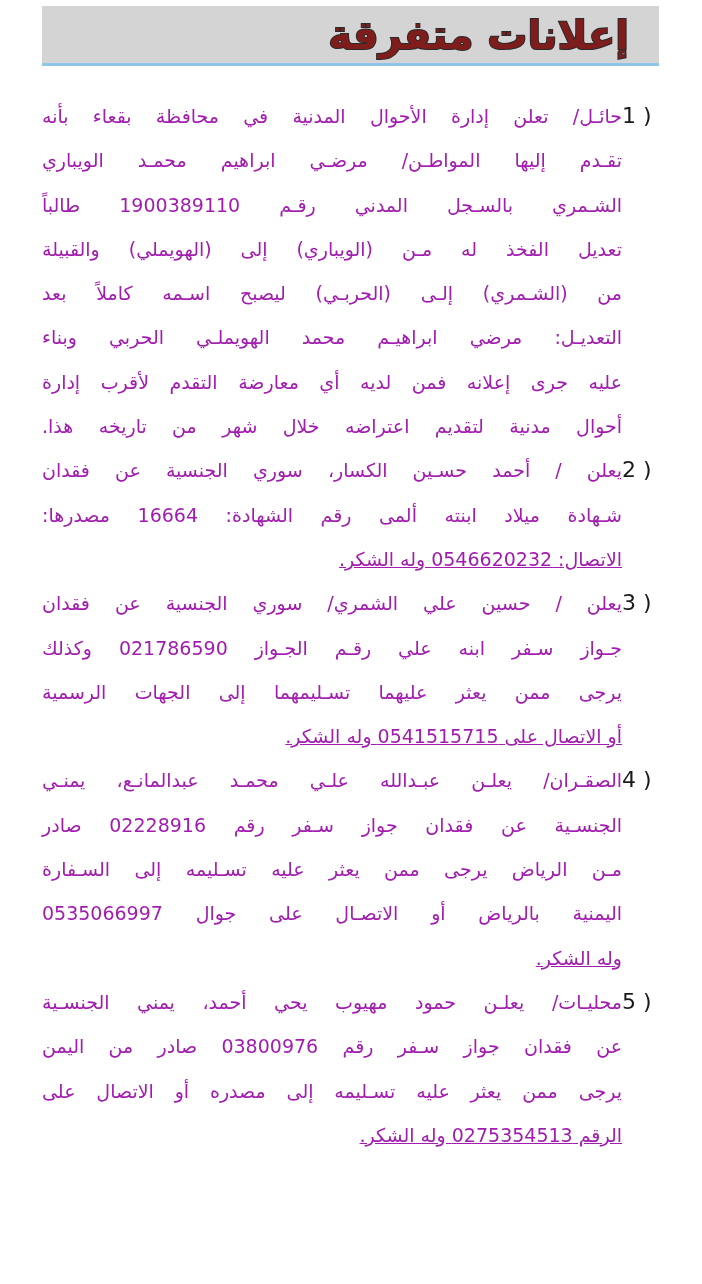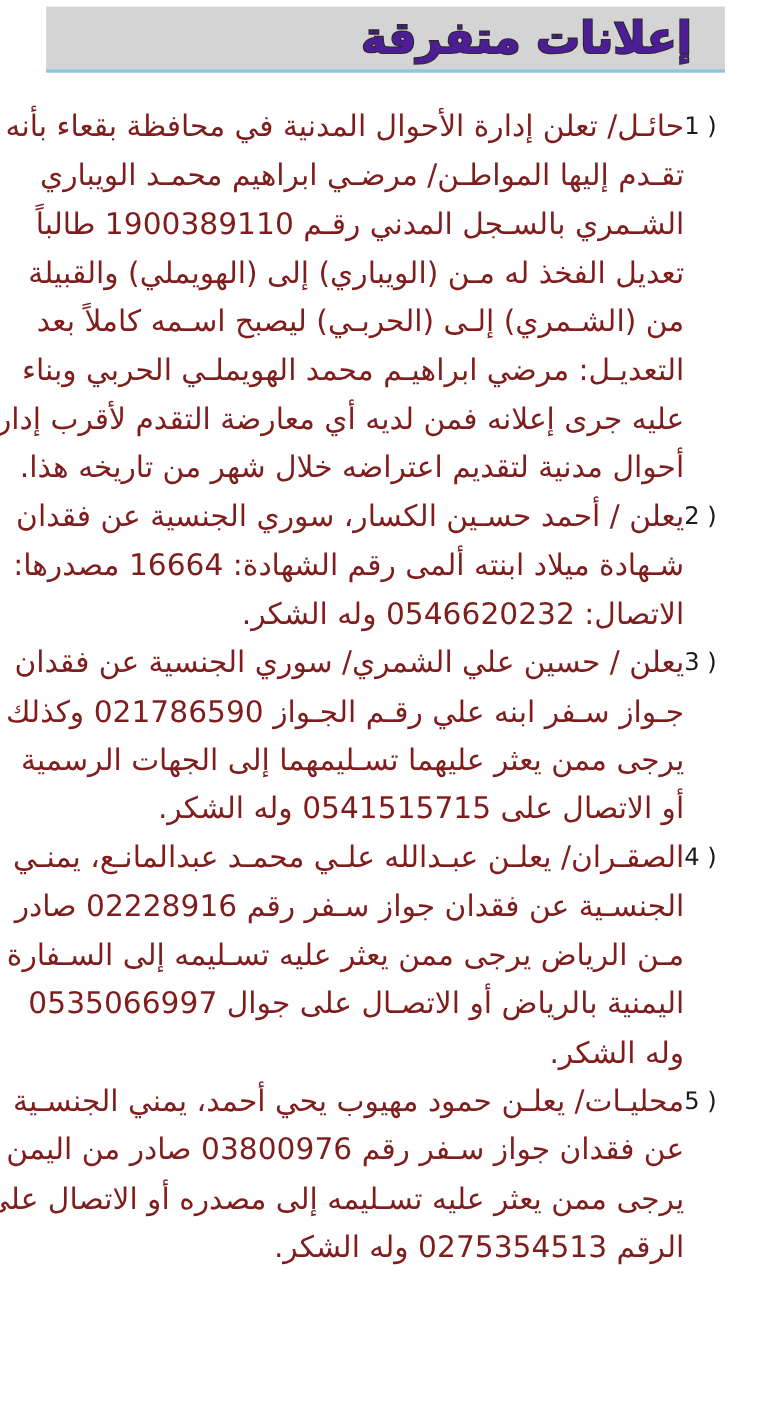--- a/index.html
+++ b/index.html
@@ -27,21 +27,21 @@
     }
     .header-title {
       position: absolute;
       right: 30px;
       top: 2px;
       font-family: "DejaVu Sans", sans-serif;
       font-weight: bold;
       font-size: 40px;
       line-height: 54px;
       direction: rtl;
-      color: #4c1d95;
+      color: #7f1d1d;
       letter-spacing: 1px;
       -webkit-text-stroke: 2px #2b2b2b;
       paint-order: stroke fill;
     }
     .ads {
       position: absolute;
       left: 42px;
       top: 94px;
       width: 620px;
       direction: rtl;
@@ -61,31 +61,32 @@
       text-align: left;
       white-space: nowrap;
       color: #1a1a1a;
     }
     .ad-body {
       flex: 1 1 auto;
       width: 578px;
     }
     .ad-line {
       display: block;
-      font-size: 27px;
+      font-size: 19px;
       line-height: 44.3px;
       height: 44.3px;
       white-space: nowrap;
       text-align: justify;
       text-align-last: justify;
-      color: #7f1d1d;
+      color: #a21caf;
       overflow: visible;
     }
     .ad-line.last {
       text-align-last: right;
+      text-decoration: underline;
     }
   </style>
 </head>
 <body>
 
 <div class="header-bar">
   <div class="header-title">إعلانات متفرقة</div>
 </div>
 
 <div class="ads">

